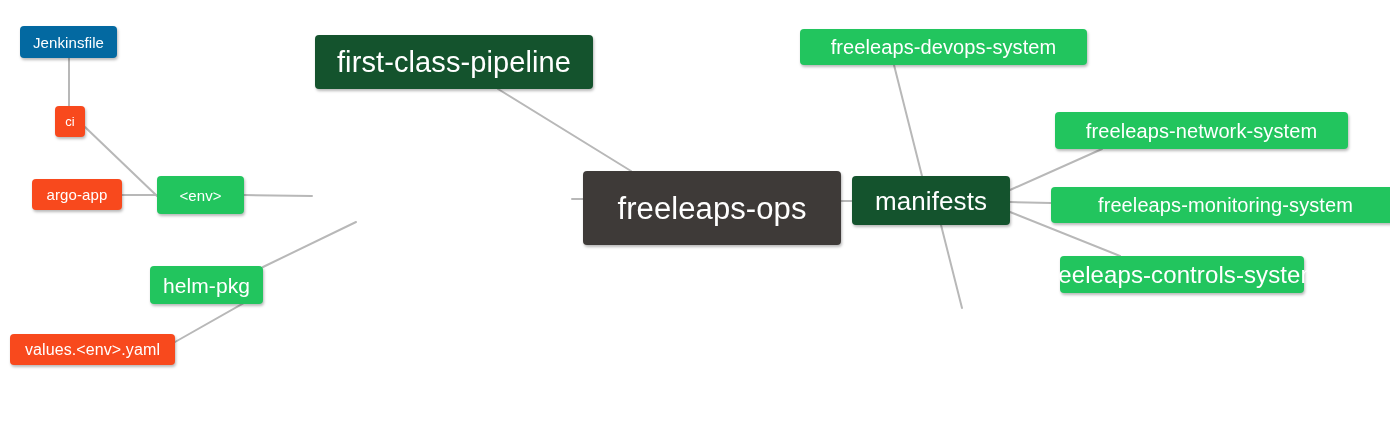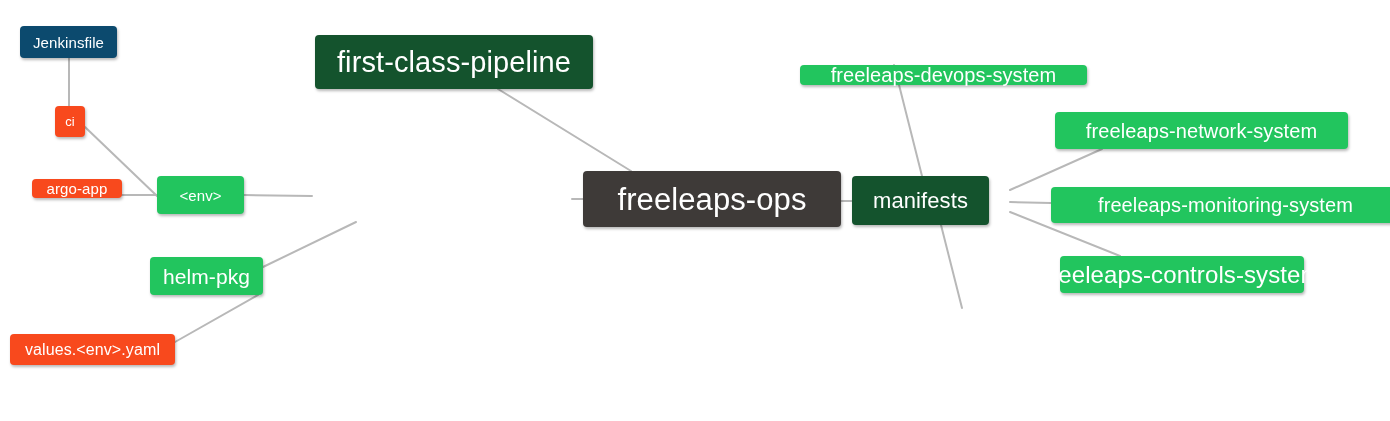--- a/index.html
+++ b/index.html
@@ -38,21 +38,21 @@
     justify-content: center;
     border-radius: 4px;
     color: #ffffff;
     white-space: nowrap;
     line-height: 1;
     letter-spacing: 0.1px;
     box-shadow: 1px 2px 3px rgba(0,0,0,0.28);
     cursor: pointer;
     user-select: none;
   }
-  .mm-node.theme-orange  { background: #0c4a6e; }
+  .mm-node.theme-orange  { background: #0369a1; }
   .mm-node.theme-red     { background: #F8491D; }
   .mm-node.theme-green   { background: #22C55E; }
   .mm-node.theme-blue    { background: #14532d; }
   .mm-node.theme-dark    { background: #3E3A38; }
 </style>
 </head>
 <body>
 
 <div id="mindmap-canvas">
   <svg id="edge-layer" viewBox="0 0 1390 421" xmlns="http://www.w3.org/2000/svg">
@@ -66,24 +66,24 @@
       <line x1="572" y1="199" x2="583" y2="199" stroke="#b8b8b8" stroke-width="2" stroke-linecap="round"></line>
       <line x1="841" y1="201" x2="852" y2="201" stroke="#b8b8b8" stroke-width="2" stroke-linecap="round"></line>
       <line x1="922" y1="176" x2="894" y2="65" stroke="#b8b8b8" stroke-width="2" stroke-linecap="round"></line>
       <line x1="1010" y1="190" x2="1102" y2="149" stroke="#b8b8b8" stroke-width="2" stroke-linecap="round"></line>
       <line x1="1010" y1="202" x2="1051" y2="203" stroke="#b8b8b8" stroke-width="2" stroke-linecap="round"></line>
       <line x1="1010" y1="212" x2="1120" y2="256" stroke="#b8b8b8" stroke-width="2" stroke-linecap="round"></line>
       <line x1="941" y1="225" x2="962" y2="308" stroke="#b8b8b8" stroke-width="2" stroke-linecap="round"></line>
     </svg>
 <div class="mm-node theme-orange" style="left: 20px; top: 26px; width: 97px; height: 32px; font-size: 15px;">Jenkinsfile</div>
     <div class="mm-node theme-red" style="left: 55px; top: 106px; width: 30px; height: 31px; font-size: 13px;">ci</div>
-    <div class="mm-node theme-red" style="left: 32px; top: 179px; width: 90px; height: 19px; font-size: 15px;">argo-app</div>
+    <div class="mm-node theme-red" style="left: 32px; top: 179px; width: 90px; height: 31px; font-size: 15px;">argo-app</div>
     <div class="mm-node theme-green" style="left: 157px; top: 176px; width: 87px; height: 38px; font-size: 15px;">&lt;env&gt;</div>
     <div class="mm-node theme-red" style="left: 10px; top: 334px; width: 165px; height: 31px; font-size: 16px;">values.&lt;env&gt;.yaml</div>
-    <div class="mm-node theme-green" style="left: 150px; top: 257px; width: 113px; height: 38px; font-size: 21px;">helm-pkg</div>
+    <div class="mm-node theme-green" style="left: 150px; top: 266px; width: 113px; height: 38px; font-size: 21px;">helm-pkg</div>
     <div class="mm-node theme-blue" style="left: 315px; top: 35px; width: 278px; height: 54px; font-size: 29px;">first-class-pipeline</div>
-    <div class="mm-node theme-dark" style="left: 583px; top: 171px; width: 258px; height: 56px; font-size: 31px;">freeleaps-ops</div>
-    <div class="mm-node theme-blue" style="left: 852px; top: 176px; width: 137px; height: 49px; font-size: 22px;">manifests</div>
-    <div class="mm-node theme-green" style="left: 800px; top: 29px; width: 287px; height: 20px; font-size: 20px; margin-top: 36px;">freeleaps-devops-system</div>
+    <div class="mm-node theme-dark" style="left: 583px; top: 171px; width: 258px; height: 74px; font-size: 31px;">freeleaps-ops</div>
+    <div class="mm-node theme-blue" style="left: 852px; top: 176px; width: 158px; height: 49px; font-size: 26px;">manifests</div>
+    <div class="mm-node theme-green" style="left: 800px; top: 29px; width: 287px; height: 36px; font-size: 20px;">freeleaps-devops-system</div>
     <div class="mm-node theme-green" style="left: 1055px; top: 112px; width: 293px; height: 37px; font-size: 20px;">freeleaps-network-system</div>
     <div class="mm-node theme-green" style="left: 1051px; top: 187px; width: 349px; height: 36px; font-size: 20px;">freeleaps-monitoring-system</div>
     <div class="mm-node theme-green" style="left: 1060px; top: 256px; width: 244px; height: 37px; font-size: 24px;">freeleaps-controls-system</div>
   </div>
 
 </body></html>

